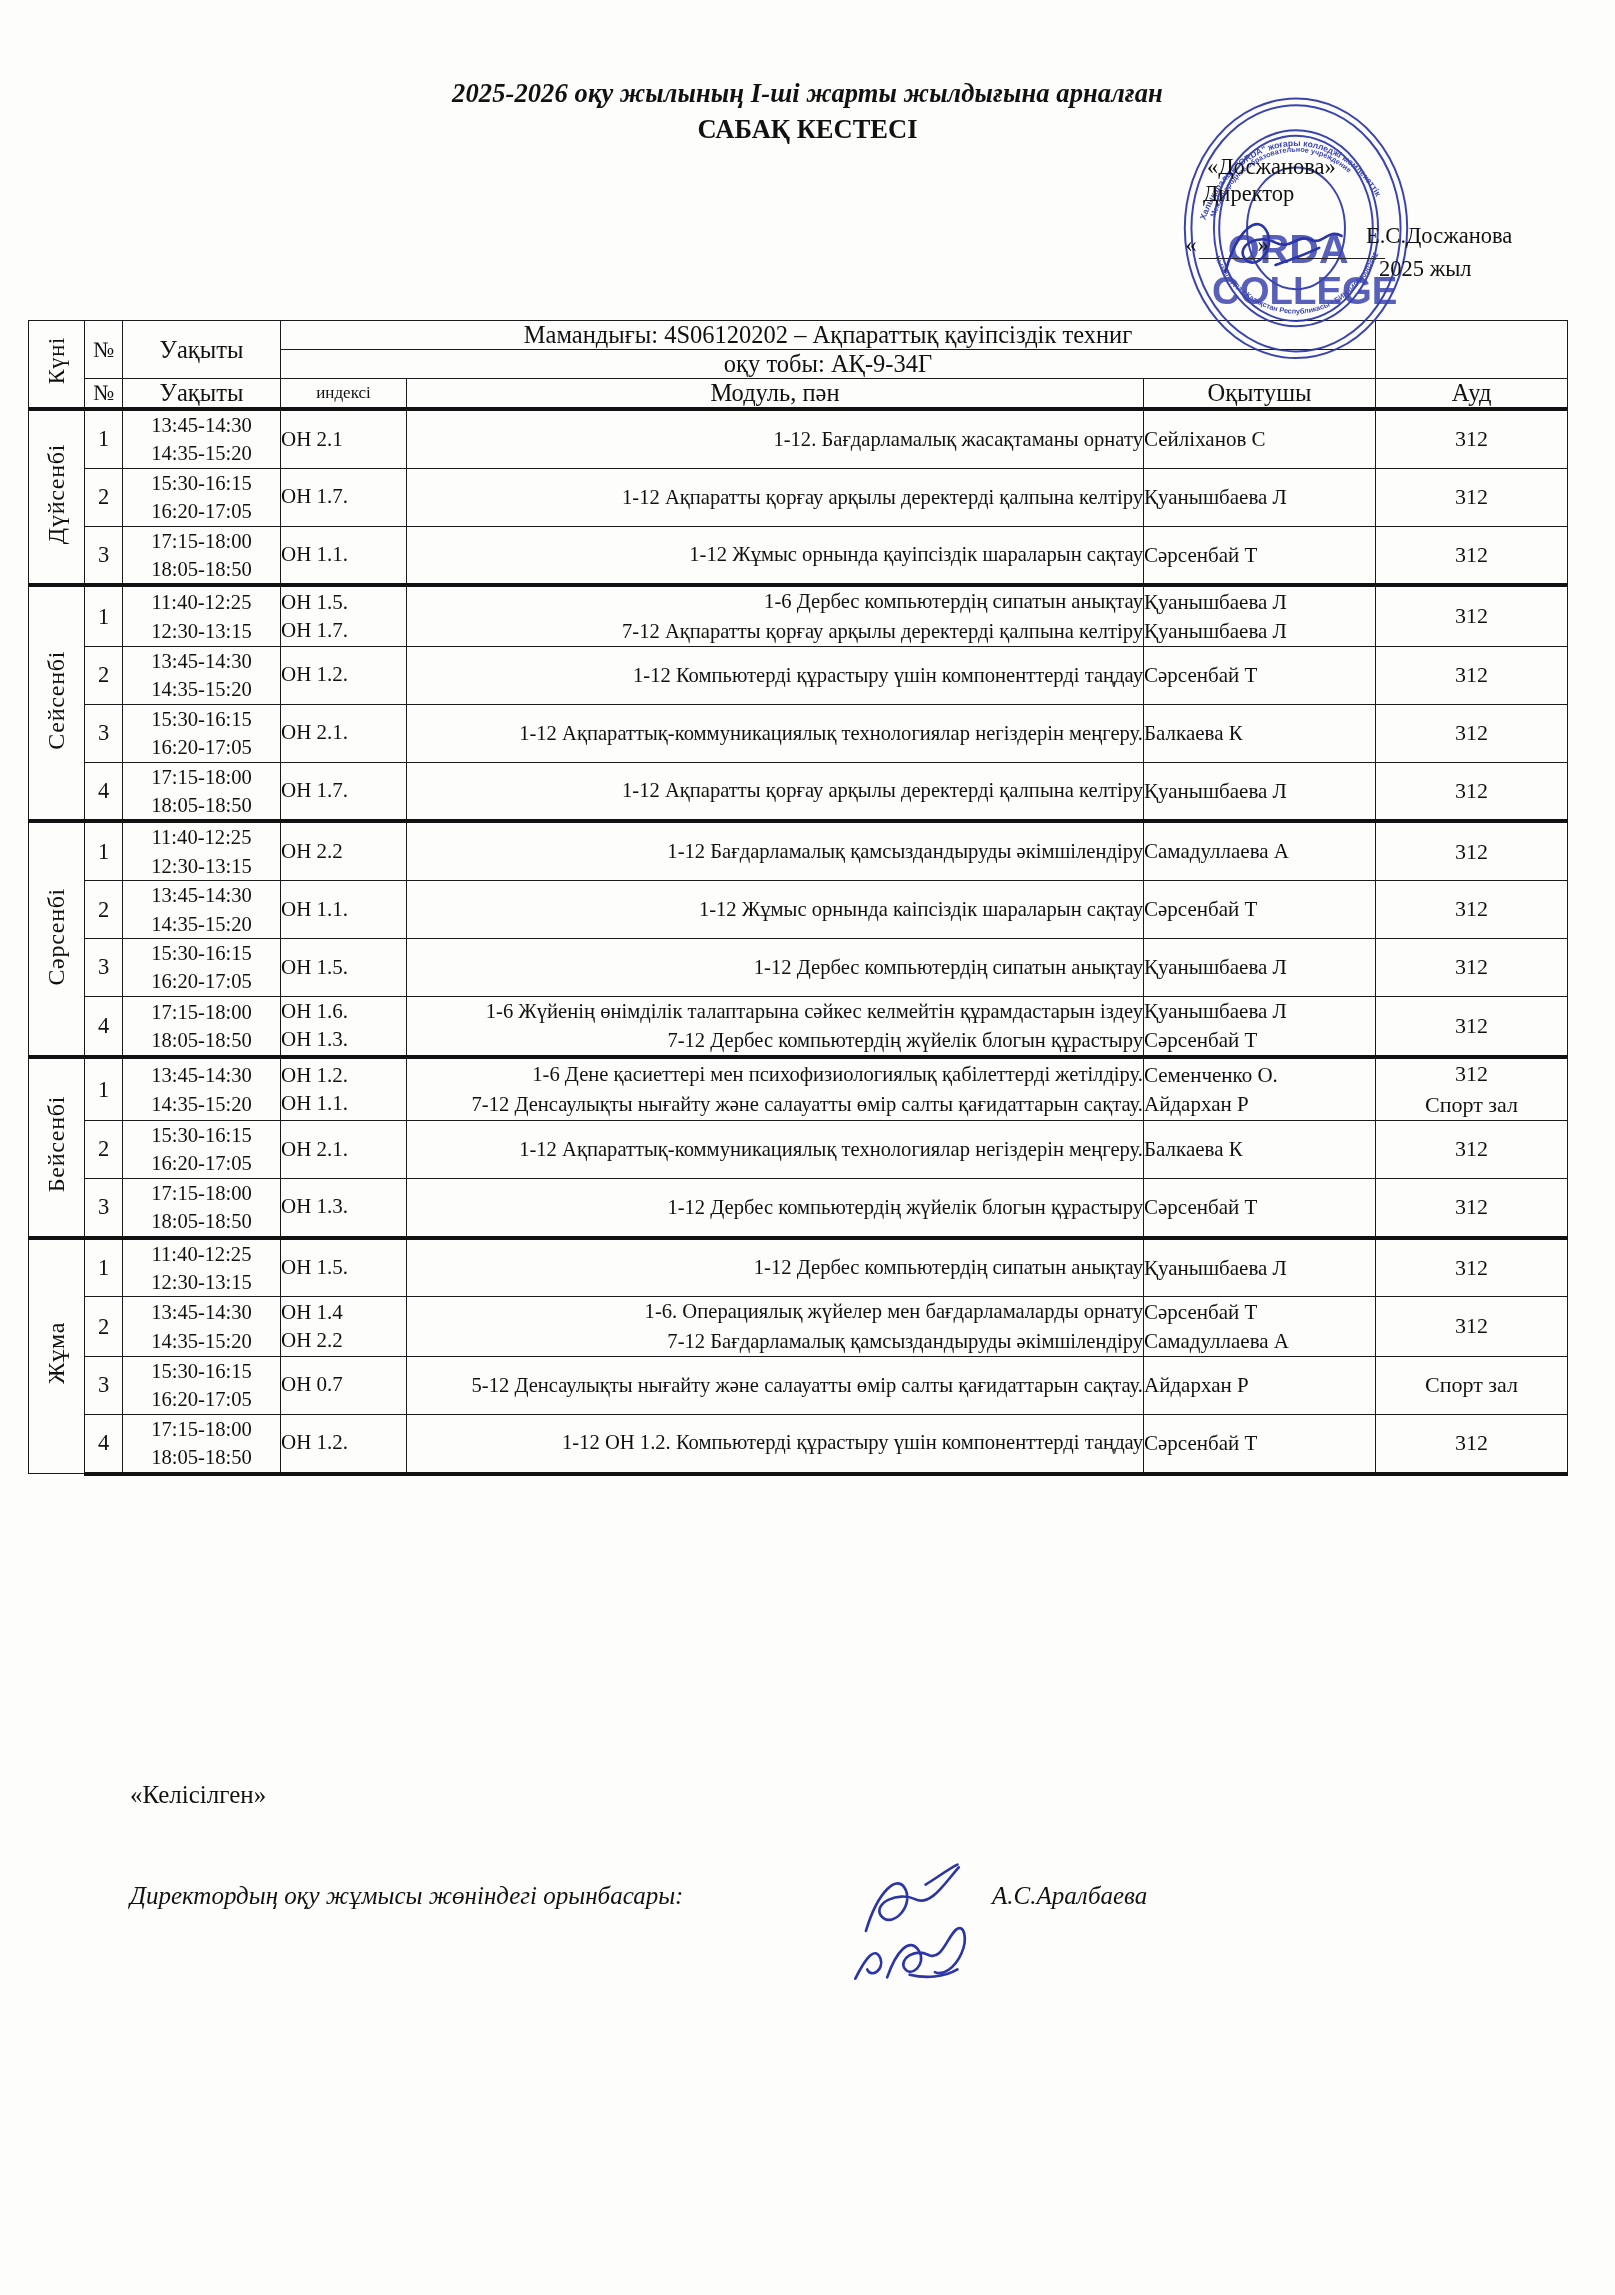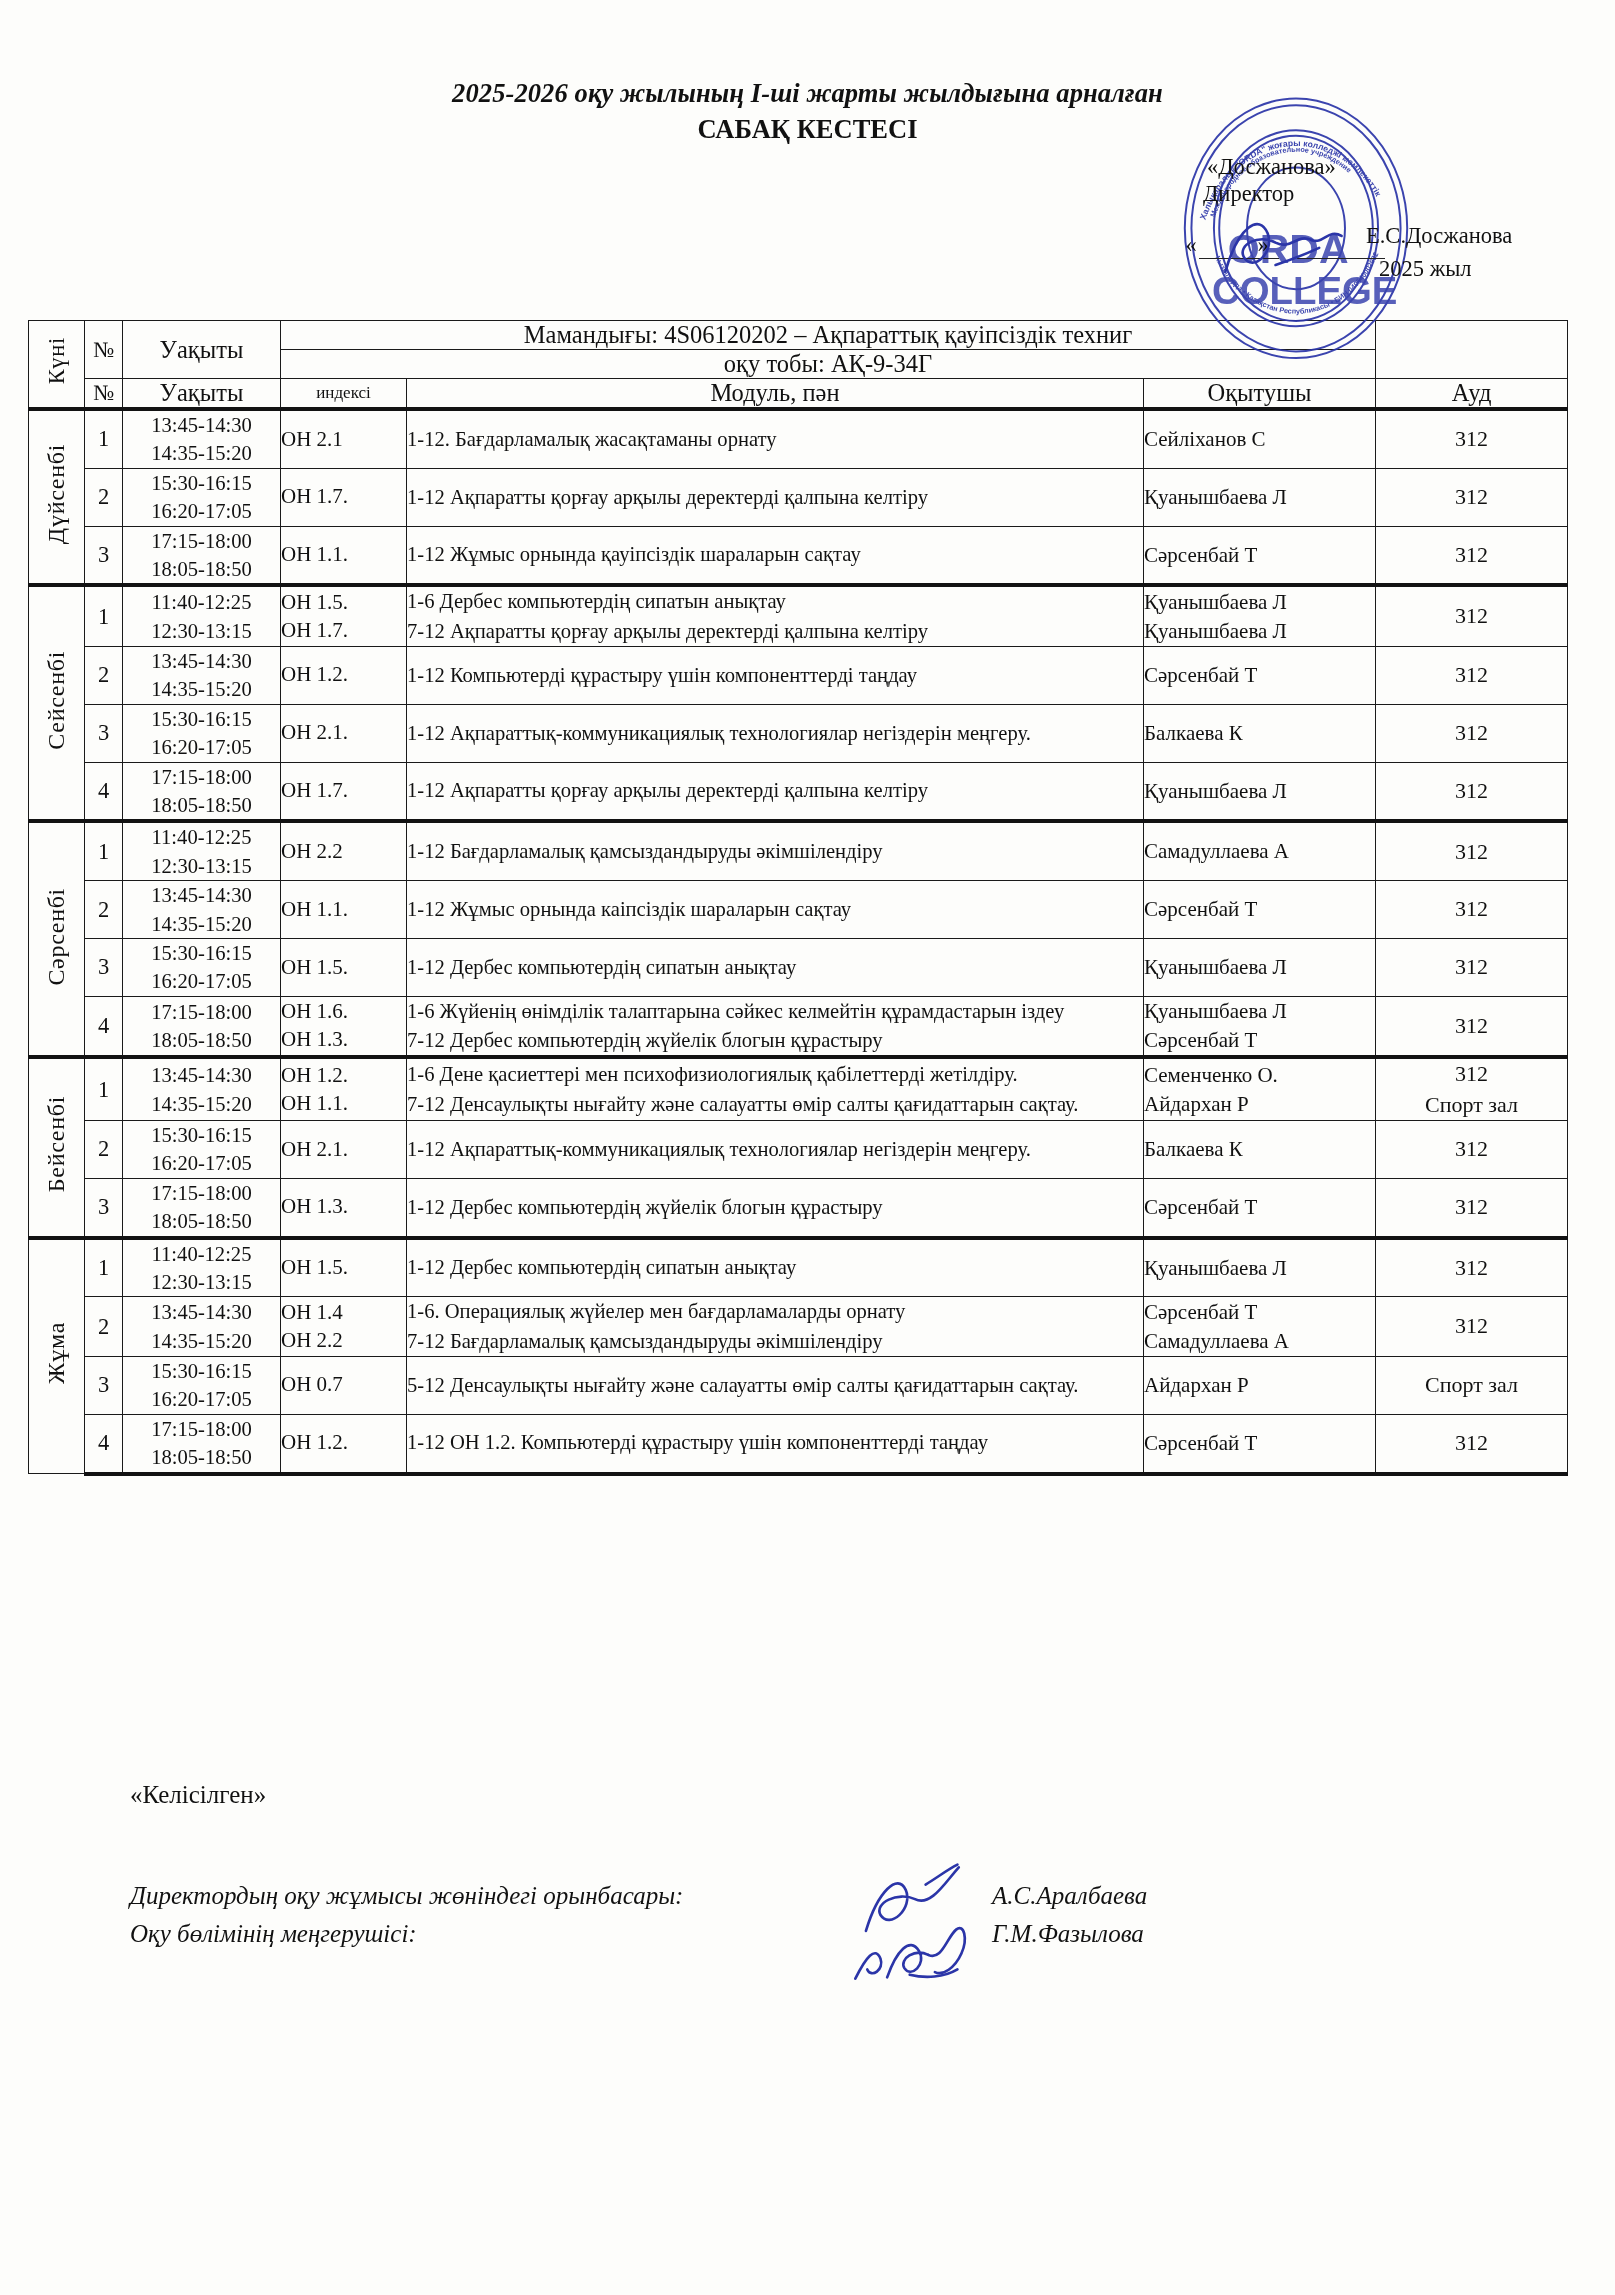--- a/index.html
+++ b/index.html
@@ -169,21 +169,21 @@
     font-size: 21px;
     line-height: 1.32;
     padding-left: 9.3px;
     vertical-align: top;
     padding-top: 8px;
   }
   td.mod {
     font-size: 20.6px;
     line-height: 1.42;
     padding: 8px 6.6px 8px 12px;
-    text-align: left;
+    text-align: right;
   }
   td.tea {
     font-size: 21px;
     line-height: 1.36;
     padding-left: 13.3px;
     text-align: left;
   }
   td.aud {
     font-size: 22px;
     text-align: center;
@@ -478,21 +478,17 @@
           <path d="M14 182 C 30 150, 44 132, 52 152 C 58 168, 38 182, 32 168"></path>
           <path d="M62 180 C 76 140, 96 118, 110 140 C 122 160, 98 182, 88 166 C 80 152, 104 136, 124 146"></path>
           <path d="M124 146 C 144 156, 152 120, 166 108 C 178 98, 184 122, 174 144 C 164 166, 146 178, 134 172"></path>
           <path d="M96 176 C 120 182, 148 180, 168 168"></path>
         </g>
       </svg>
       <div class="frow">
         <span class="label">Директордың оқу жұмысы  жөніндегі орынбасары:</span>
         <span class="person">А.С.Аралбаева</span>
       </div>
-      <div class="frow">
-        <span class="label">Оқу бөлімінің меңгерушісі:</span>
-        <span class="person">Г.М.Фазылова</span>
-      </div>
     </div>
   </div>
 
 </div>
 
 
 </body></html>

